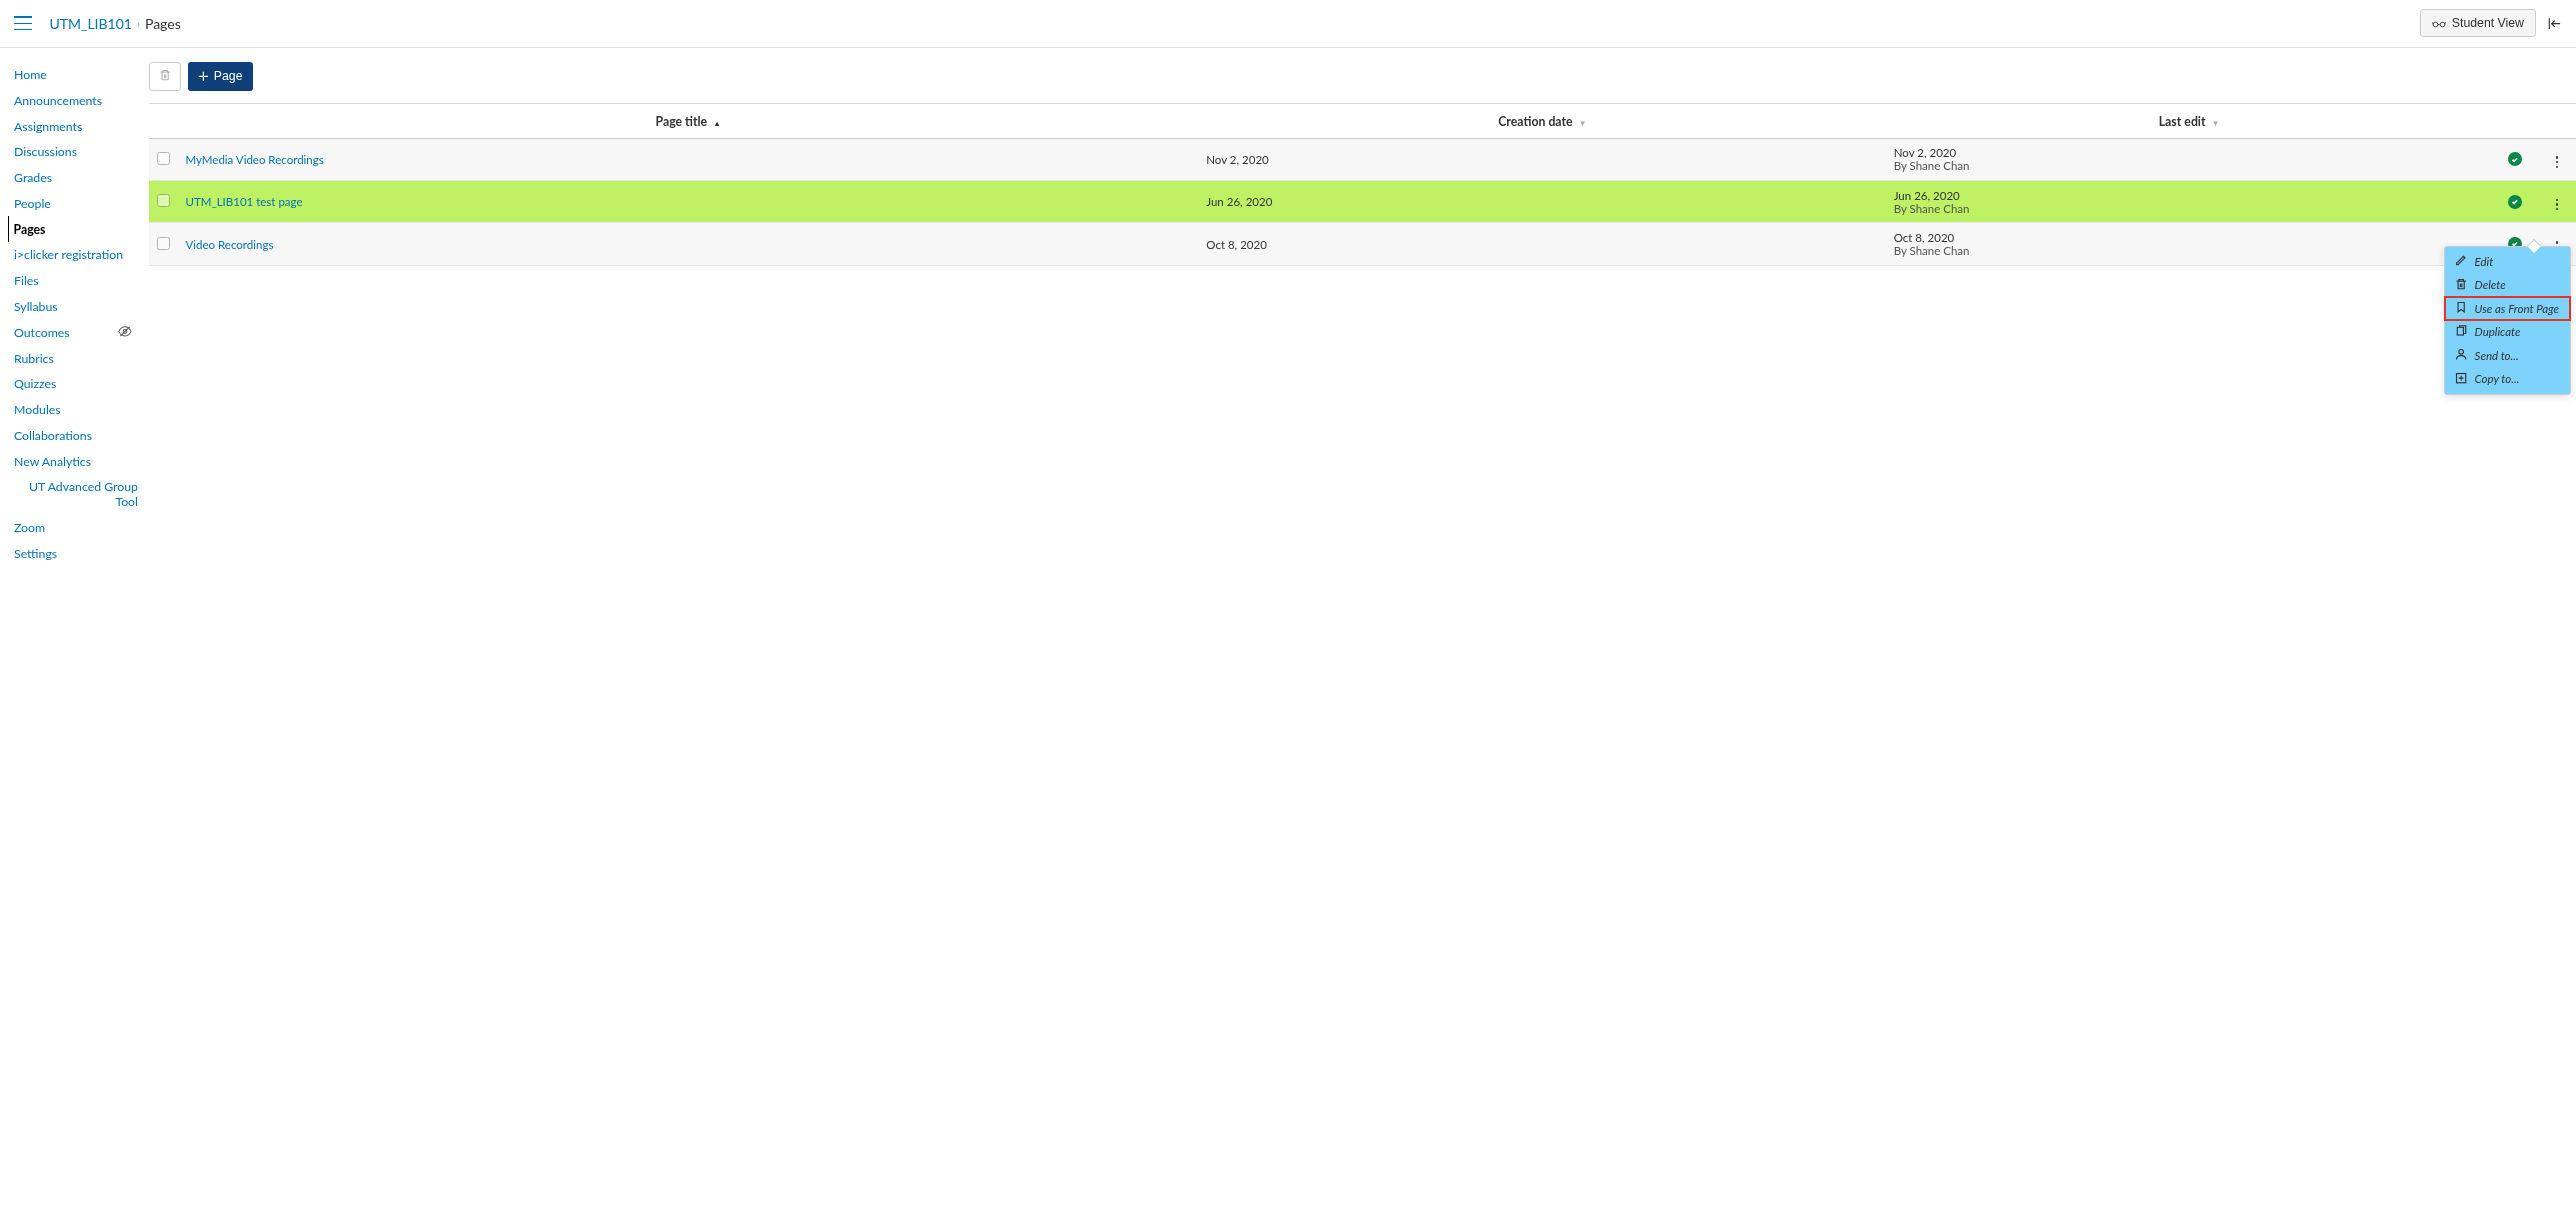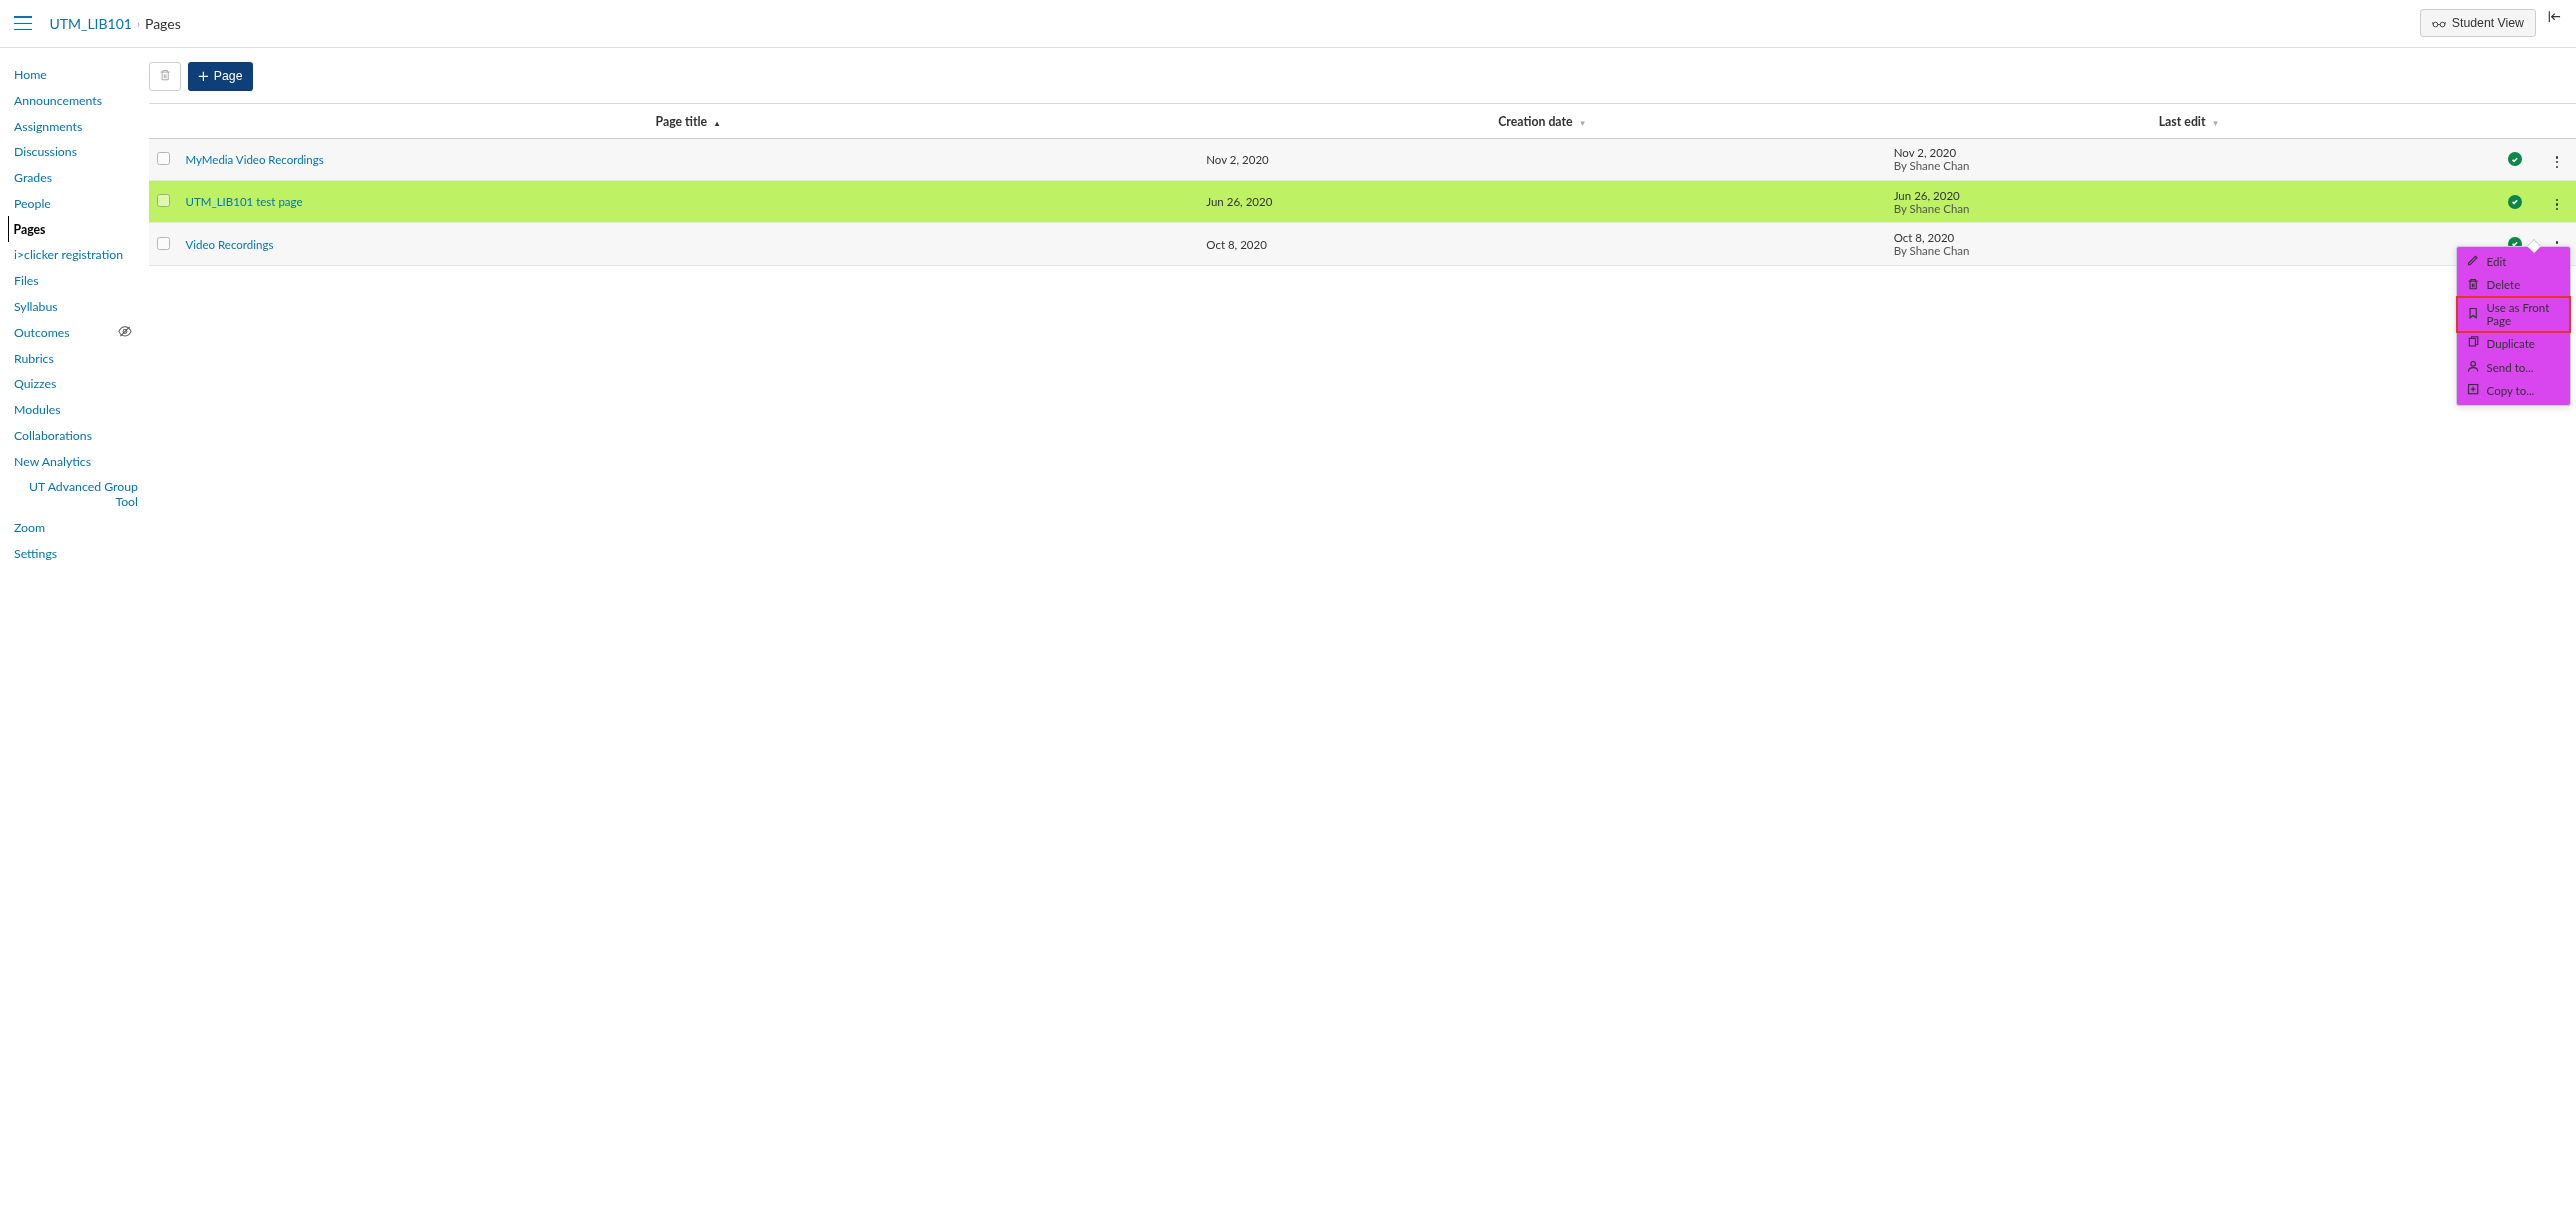--- a/index.html
+++ b/index.html
@@ -46,21 +46,21 @@
     }
     .breadcrumb .sep {
       color: #999;
       font-size: 10.8px;
     }
     .breadcrumb .current {
       color: #333;
     }
     .header-right {
       display: flex;
-      align-items: flex-start;
+      align-items: center;
       gap: 10.8px;
     }
     .student-view-btn {
       display: flex;
       align-items: center;
       gap: 6.1px;
       border: 0.8px solid #c7cdd1;
       background: #f5f5f5;
       padding: 6.1px 10.8px;
       border-radius: 3.1px;
@@ -237,26 +237,27 @@
       display: block;
     }
     .last-edit-cell .by {
       display: block;
       color: #555;
     }
     .context-menu {
       position: absolute;
       top: 198px;
       right: 4.6px;
-      background: #d946ef;
+      background: #7dd3fc;
       border: 0.8px solid #c7cdd1;
       border-radius: 3.1px;
       box-shadow: 0 1.5px 7.7px rgba(0,0,0,0.12);
-      width: 115px;
+      width: 127px;
       z-index: 100;
+      font-style: italic;
     }
     .context-menu::before {
       content: '';
       position: absolute;
       top: -5.4px;
       right: 31px;
       width: 9.2px;
       height: 9.2px;
       background: #fff;
       border-left: 0.8px solid #c7cdd1;

